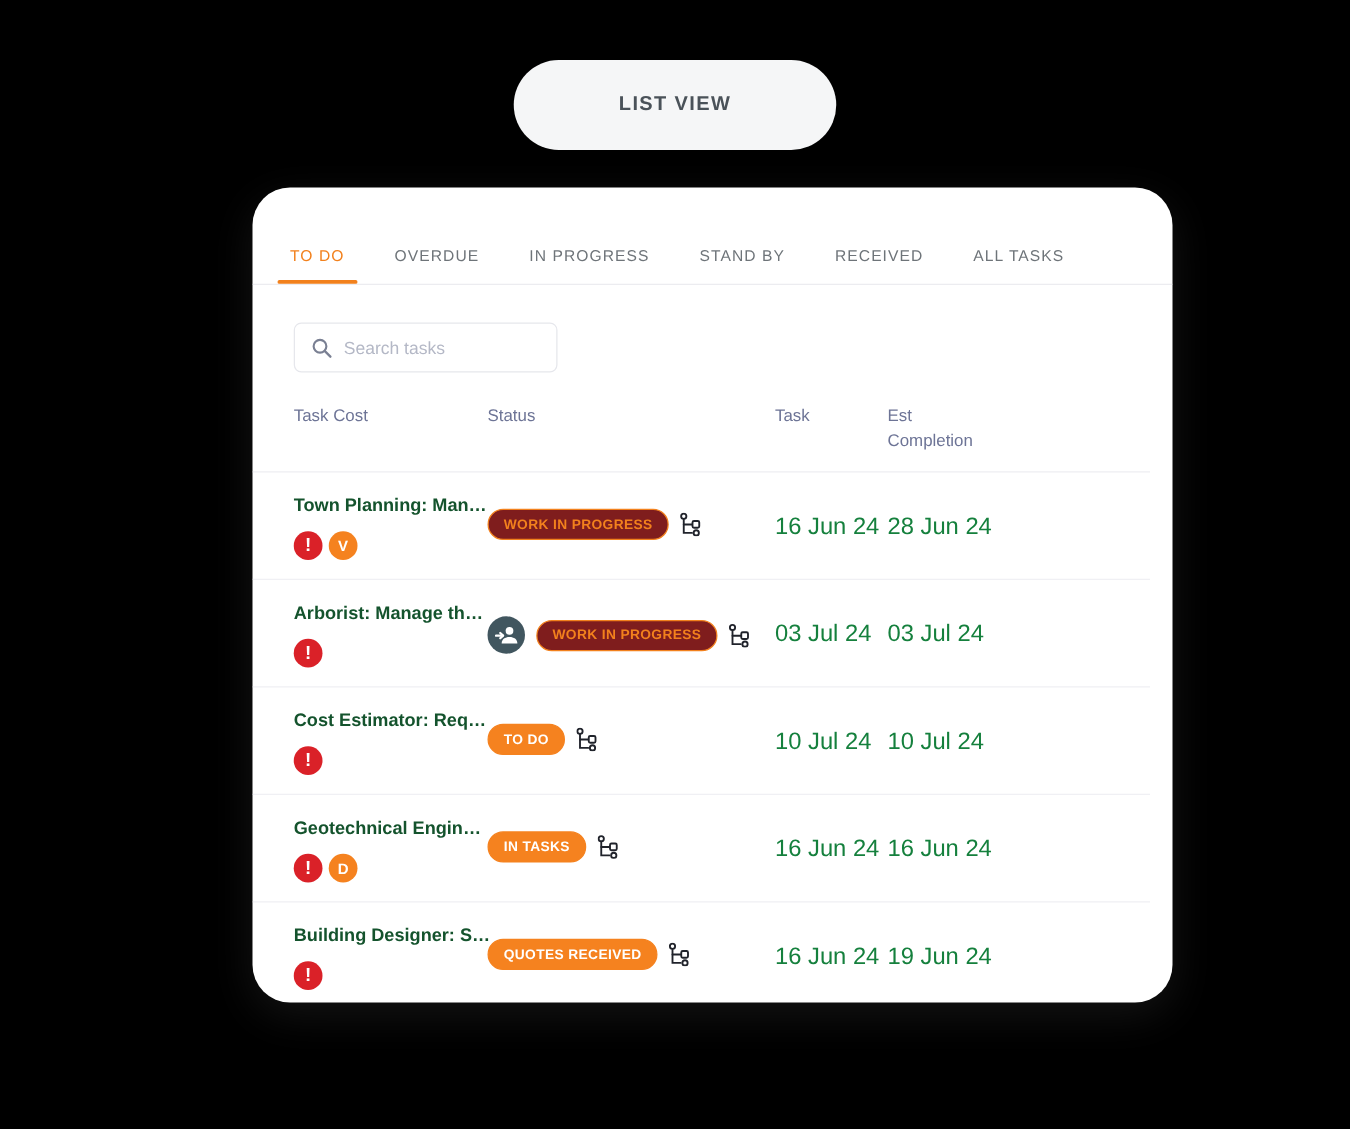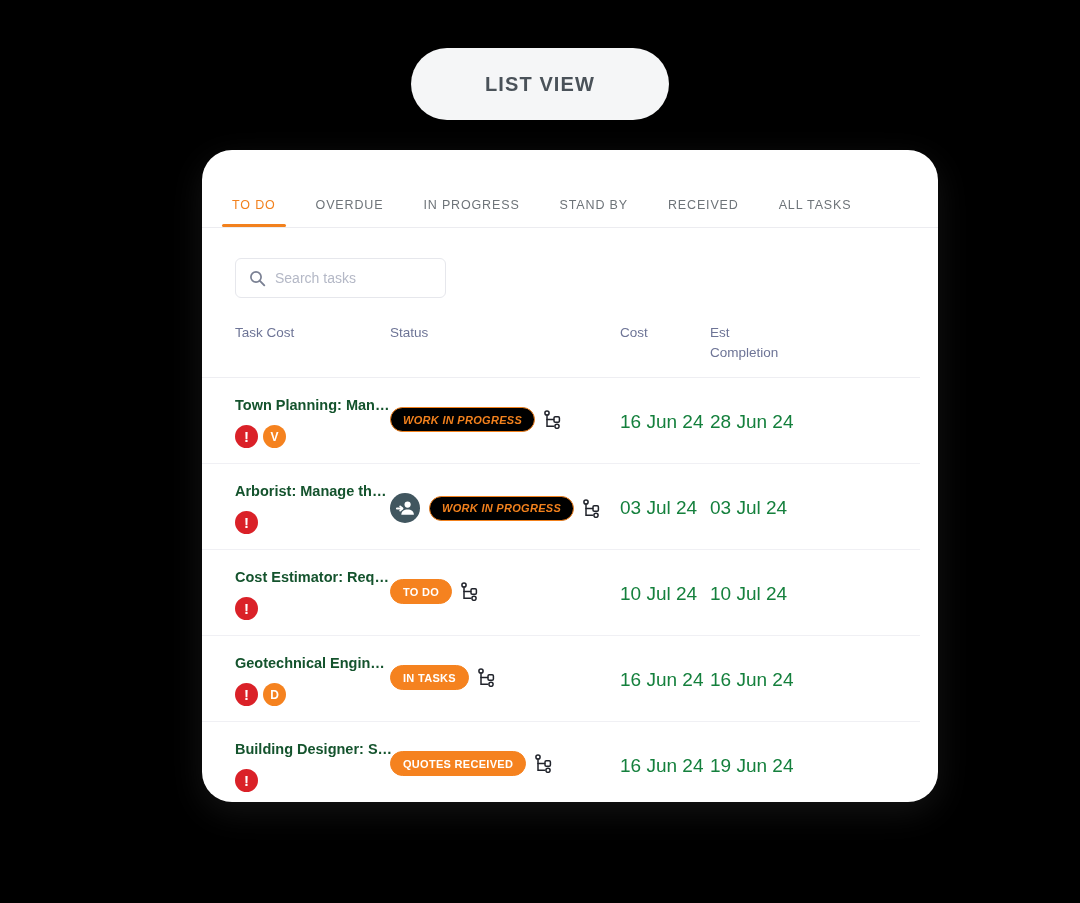--- a/index.html
+++ b/index.html
@@ -27,21 +27,21 @@
     width: 258px;
     height: 72px;
     background: #f5f6f7;
     border-radius: 36px;
     display: flex;
     align-items: center;
     justify-content: center;
     box-shadow: 0 4px 14px rgba(0,0,0,0.35);
   }
   .view-pill-label {
-    font-size: 20px;
+    font-size: 16px;
     font-weight: bold;
     letter-spacing: 1.1px;
     color: #4a5259;
   }
 
   
   .card {
     position: absolute;
     left: 202px;
     top: 150px;
@@ -208,24 +208,23 @@
     justify-content: center;
     height: 25px;
     padding: 0 12px;
     border-radius: 13px;
     font-size: 11px;
     font-weight: bold;
     letter-spacing: 0.3px;
     white-space: nowrap;
   }
   .pill.outline {
-    background: #000000;
+    background: #7f1d1d;
     border: 1.5px solid #f2811d;
     color: #f2811d;
-    font-style: italic;
   }
   .pill.solid {
     background: #f5821f;
     border: 1.5px solid #f5821f;
     color: #ffffff;
   }
   .branch-icon {
     width: 17px;
     height: 19px;
     flex: 0 0 auto;
@@ -273,21 +272,21 @@
 
     <div class="table">
       <div class="thead">
         <div class="col-task">
           <div class="th">Task Cost</div>
         </div>
         <div class="col-status">
           <div class="th">Status</div>
         </div>
         <div class="col-start">
-          <div class="th">Cost</div>
+          <div class="th">Task</div>
         </div>
         <div class="col-est">
           <div class="th est">Est Completion</div>
         </div>
       </div>
 
       <div id="tbody">
           <div class="trow">
             <div class="col-task">
               <div class="task-name">Town Planning: Man…</div>

